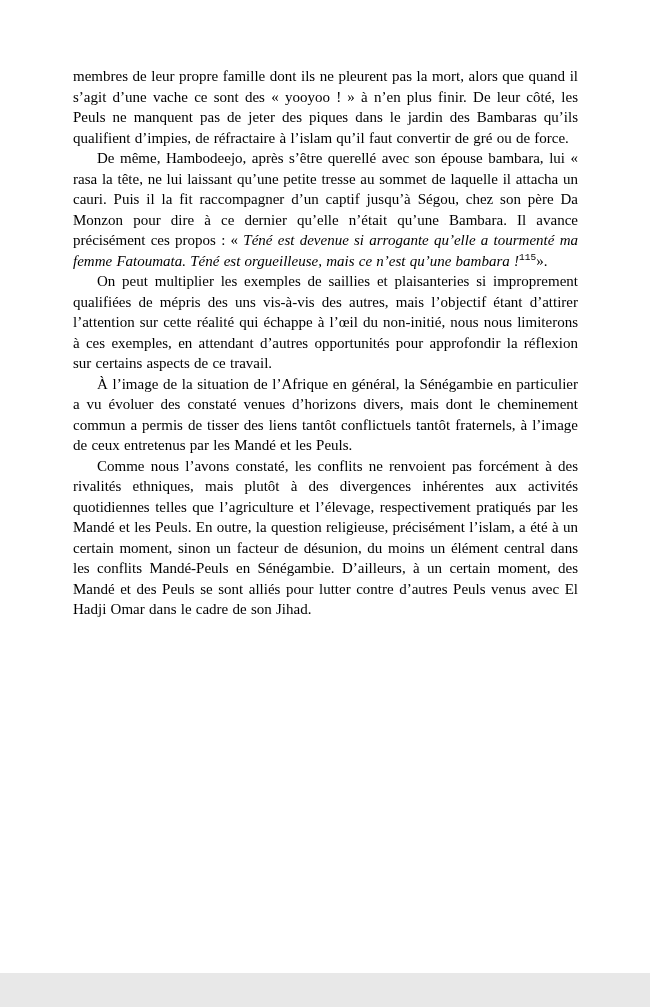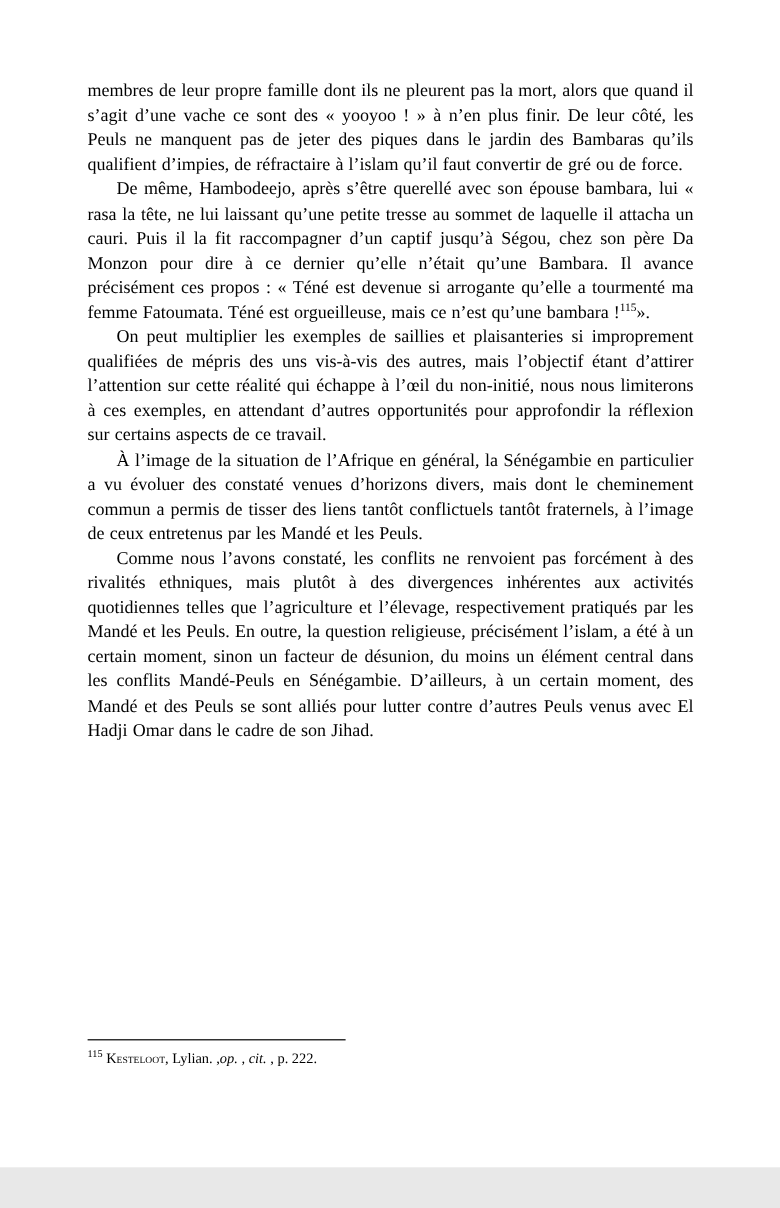--- a/index.html
+++ b/index.html
@@ -31,29 +31,31 @@
     text-indent: 24px;
     word-spacing: 0.5px;
   }
   .para.no-indent {
     text-indent: 0;
   }
   .fnref {
     font-size: 9.5px;
     line-height: 0;
     vertical-align: super;
+    font-family: Liberation Mono, monospace;
   }
   .heading {
     margin: 8px 0 8px 0;
     font-size: 15px;
     line-height: 20.5px;
     font-weight: bold;
     text-indent: 24px;
   }
   .quote-italic {
+    font-style: italic;
   }
   .footnote-area {
     position: absolute;
     left: 73px;
     top: 866px;
     width: 505px;
   }
   .footnote-rule {
     width: 215px;
     height: 0;
@@ -99,19 +101,15 @@
 
     <p class="para">On peut multiplier les exemples de saillies et plaisanteries si improprement qualifiées de mépris des uns vis-à-vis des autres, mais l’objectif étant d’attirer l’attention sur cette réalité qui échappe à l’œil du non-initié, nous nous limiterons à ces exemples, en attendant d’autres opportunités pour approfondir la réflexion sur certains aspects de ce travail.</p>
 
 
     <p class="para">À l’image de la situation de l’Afrique en général, la Sénégambie en particulier a vu évoluer des constaté venues d’horizons divers, mais dont le cheminement commun a permis de tisser des liens tantôt conflictuels tantôt fraternels, à l’image de ceux entretenus par les Mandé et les Peuls.</p>
 
     <p class="para">Comme nous l’avons constaté, les conflits ne renvoient pas forcément à des rivalités ethniques, mais plutôt à des divergences inhérentes aux activités quotidiennes telles que l’agriculture et l’élevage, respectivement pratiqués par les Mandé et les Peuls. En outre, la question religieuse, précisément l’islam, a été à un certain moment, sinon un facteur de désunion, du moins un élément central dans les conflits Mandé-Peuls en Sénégambie. D’ailleurs, à un certain moment, des Mandé et des Peuls se sont alliés pour lutter contre d’autres Peuls venus avec El Hadji Omar dans le cadre de son Jihad.</p>
 
   </div>
 
-  <div class="footnote-area">
-    <div class="footnote-rule"></div>
-    <p class="footnote"><sup class="fnref">115</sup><span class="smallcaps">Kesteloot</span><span>, Lylian. ,</span><span class="fn-italic">op. , cit.</span><span> , p. 222.</span></p>
-  </div>
 
 
 </div>
 
 </body></html>

